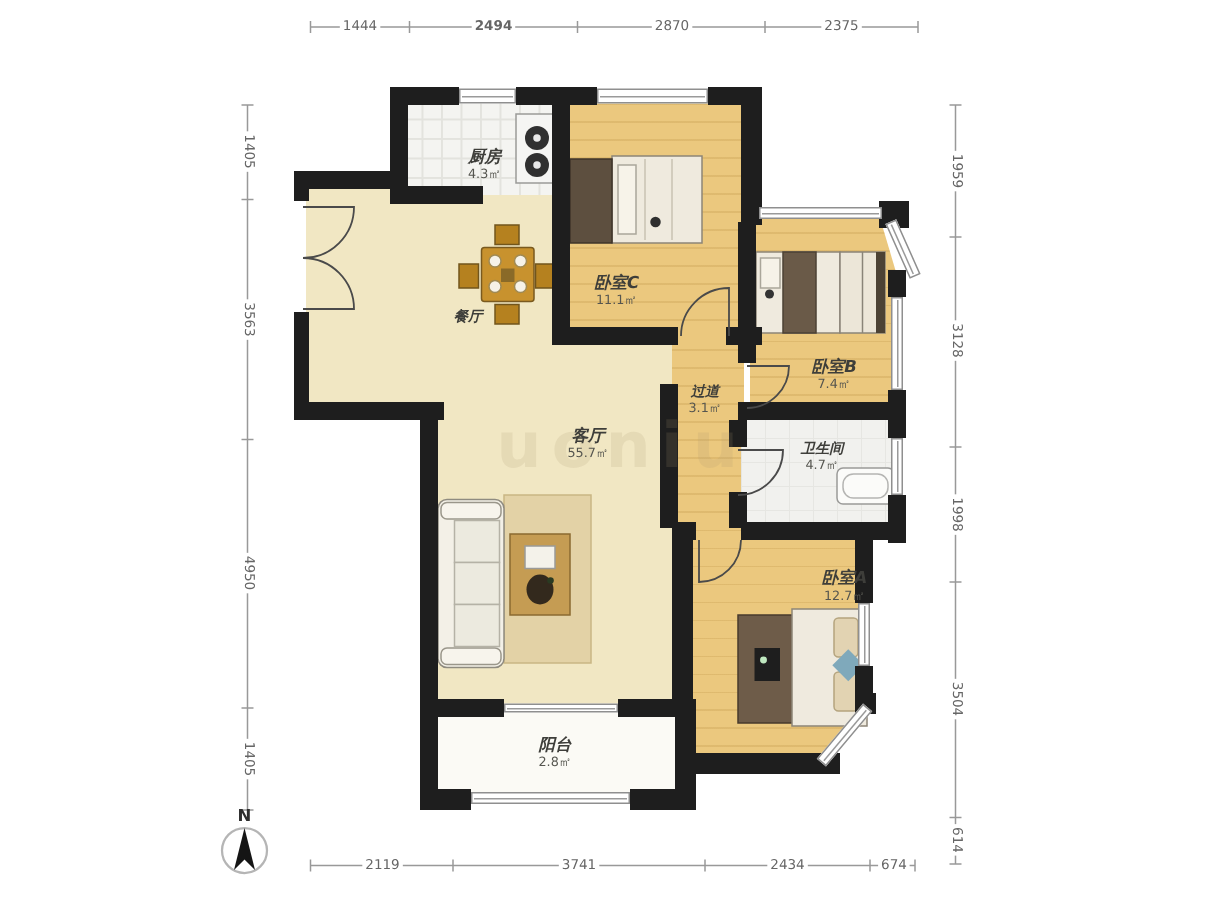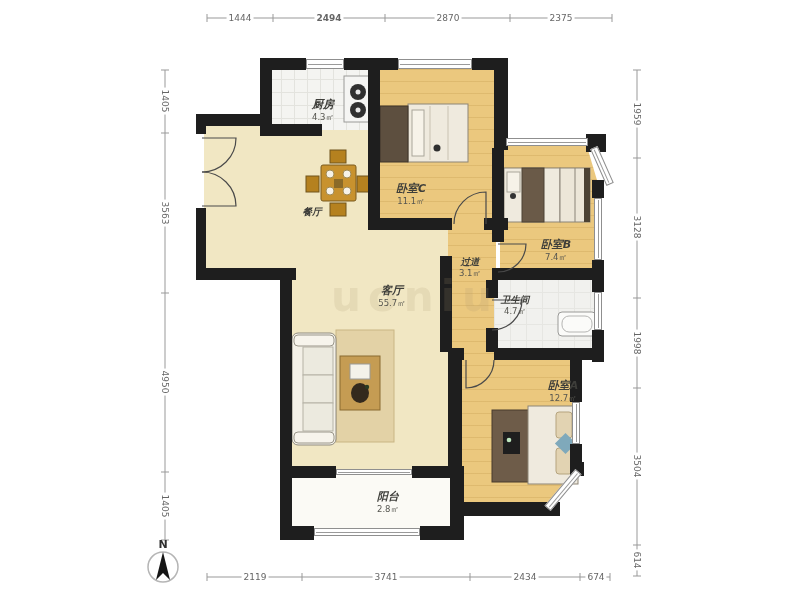--- a/index.html
+++ b/index.html
@@ -231,29 +231,29 @@
     <div class="rname small">餐厅</div>
   </div>
   <div class="rlabel" style="left:357px;top:296px;margin-left:35px;">
     <div class="rname">客厅</div>
     <div class="rarea">55.7㎡</div>
   </div>
   <div class="rlabel" style="left:470px;top:267px;">
     <div class="rname small">过道</div>
     <div class="rarea">3.1㎡</div>
   </div>
-  <div class="rlabel" style="left:515px;top:305px;">
+  <div class="rlabel" style="left:548px;top:305px;">
     <div class="rname small">卫生间</div>
     <div class="rarea">4.7㎡</div>
   </div>
   <div class="rlabel" style="left:517px;top:391px;margin-left:46px;">
     <div class="rname">卧室A</div>
     <div class="rarea">12.7㎡</div>
   </div>
-  <div class="rlabel" style="left:388px;top:502px;text-align:center;">
+  <div class="rlabel" style="left:370px;top:502px;text-align:center;">
     <div class="rname">阳台</div>
     <div class="rarea">2.8㎡</div>
   </div>
 
   <div class="dim" style="left:240px;top:18px;">1444</div>
   <div class="dim" style="left:329px;top:18px;font-weight:bold;">2494</div>
   <div class="dim" style="left:448px;top:18px;">2870</div>
   <div class="dim" style="left:561px;top:18px;">2375</div>
 
   <div class="dim vert" style="left:165px;top:101px;">1405</div>

